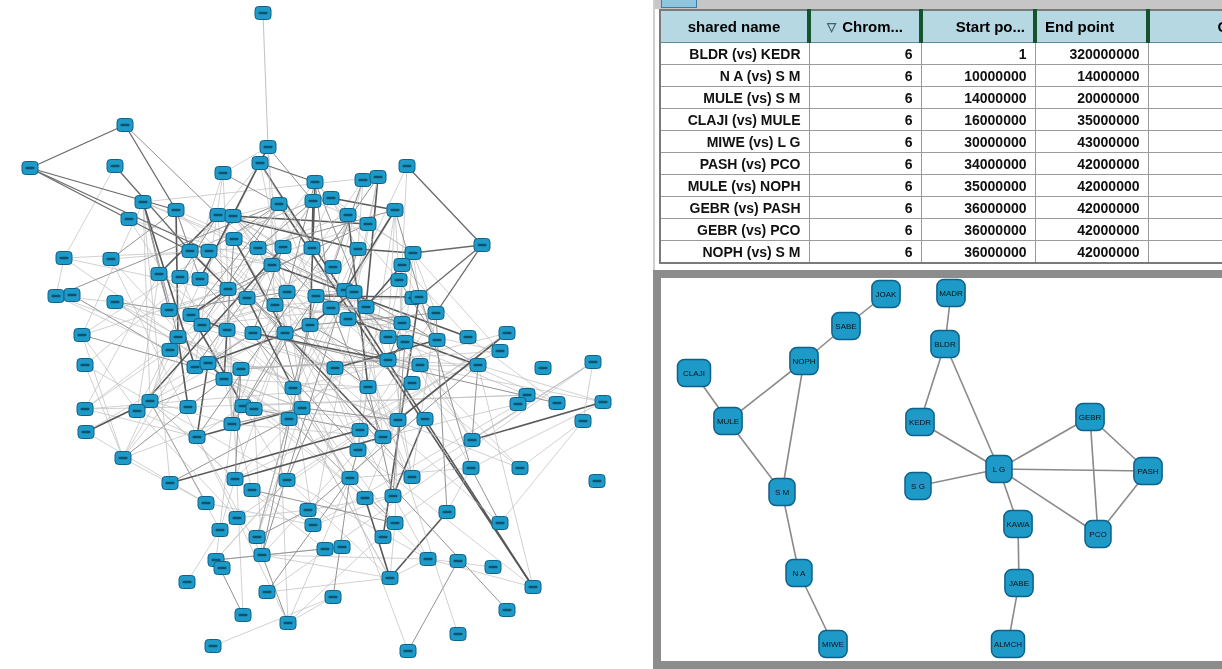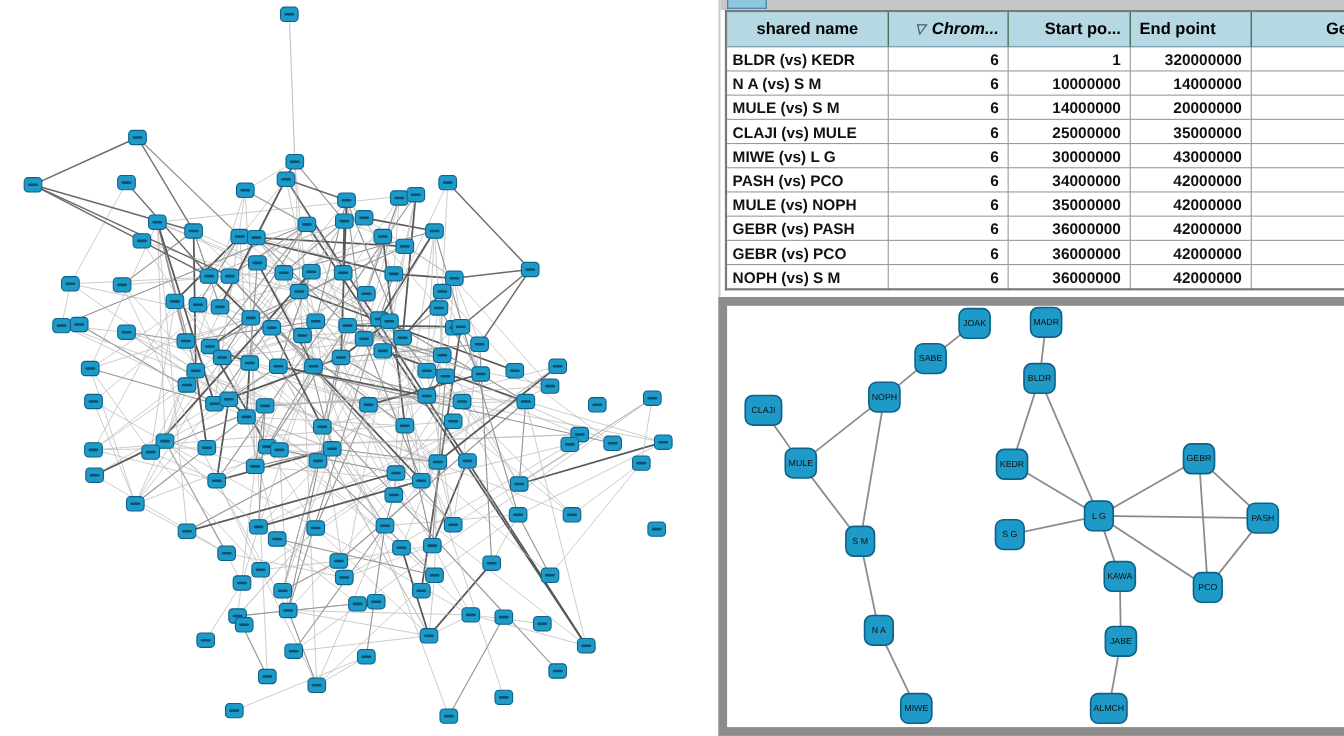--- a/index.html
+++ b/index.html
@@ -8,33 +8,33 @@
   .left-panel{position:absolute;left:0;top:0;width:653px;height:669px;background:#fff;}
   .left-panel svg{display:block;}
   .table-panel{position:absolute;left:653px;top:0;width:569px;height:270px;background:#fff;
        border-left:2px solid #cfcfcf;box-sizing:border-box;}
   .strip{position:absolute;left:0;top:0;width:100%;height:9px;background:#c6c6c6;}
   .tab-frag{position:absolute;left:6px;top:0;width:36px;height:8px;background:#90c6dc;
        border:1px solid #3a7ca8;border-top:none;box-sizing:border-box;}
   table.edge-table{position:absolute;left:4px;top:9px;width:554px;border-collapse:collapse;
        table-layout:fixed;background:#fff;border:2px solid #7a7a7a;}
   .edge-table th{background:#b5d8e2;color:#000;font-size:15px;font-weight:600;height:31px;
-       border-right:1px solid #14532d;border-bottom:1px solid #5f8ca0;padding:0 8px;
+       border-right:4px solid #14532d;border-bottom:1px solid #5f8ca0;padding:0 8px;
        white-space:nowrap;overflow:hidden;}
   .edge-table th:last-child{border-right:none;}
   .edge-table td{font-size:14px;font-weight:700;color:#111;height:21px;padding:0 8px;
        border-right:1px solid #9a9a9a;border-bottom:1px solid #9a9a9a;
        white-space:nowrap;overflow:hidden;background:#fff;}
   .edge-table td:last-child{border-right:none;}
   th.c0{width:130px;text-align:center;}
-  th.c1{width:92px;text-align:right;font-style:italic;}
+  th.c1{width:92px;text-align:center;}
   th.c2{width:94px;text-align:right;}
   th.c3{width:93px;text-align:left;}
   th.c4{width:127px;text-align:right;}
-  td.a0{text-align:left;padding-left:5px;}
+  td.a0{text-align:right;padding-left:5px;}
   td.a1,td.a2,td.a3,td.a4{text-align:right;}
   .filter{display:inline-block;margin-right:6px;color:#44606e;font-size:12px;
        transform:translateY(-1px);}
   .graph-panel{position:absolute;left:653px;top:270px;width:684px;height:399px;
        border:8px solid #8c8c8c;box-sizing:border-box;background:#fff;}
   .graph-panel svg{display:block;}
 </style>
 </head>
 <body>
 
@@ -795,21 +795,21 @@
           <tr>
             <td class="a0">MULE (vs) S M</td>
             <td class="a1">6</td>
             <td class="a2">14000000</td>
             <td class="a3">20000000</td>
             <td class="a4">7.5</td>
           </tr>
           <tr>
             <td class="a0">CLAJI (vs) MULE</td>
             <td class="a1">6</td>
-            <td class="a2">25000000</td>
+            <td class="a2">16000000</td>
             <td class="a3">35000000</td>
             <td class="a4">5.9</td>
           </tr>
           <tr>
             <td class="a0">MIWE (vs) L G</td>
             <td class="a1">6</td>
             <td class="a2">30000000</td>
             <td class="a3">43000000</td>
             <td class="a4">16.9</td>
           </tr>

